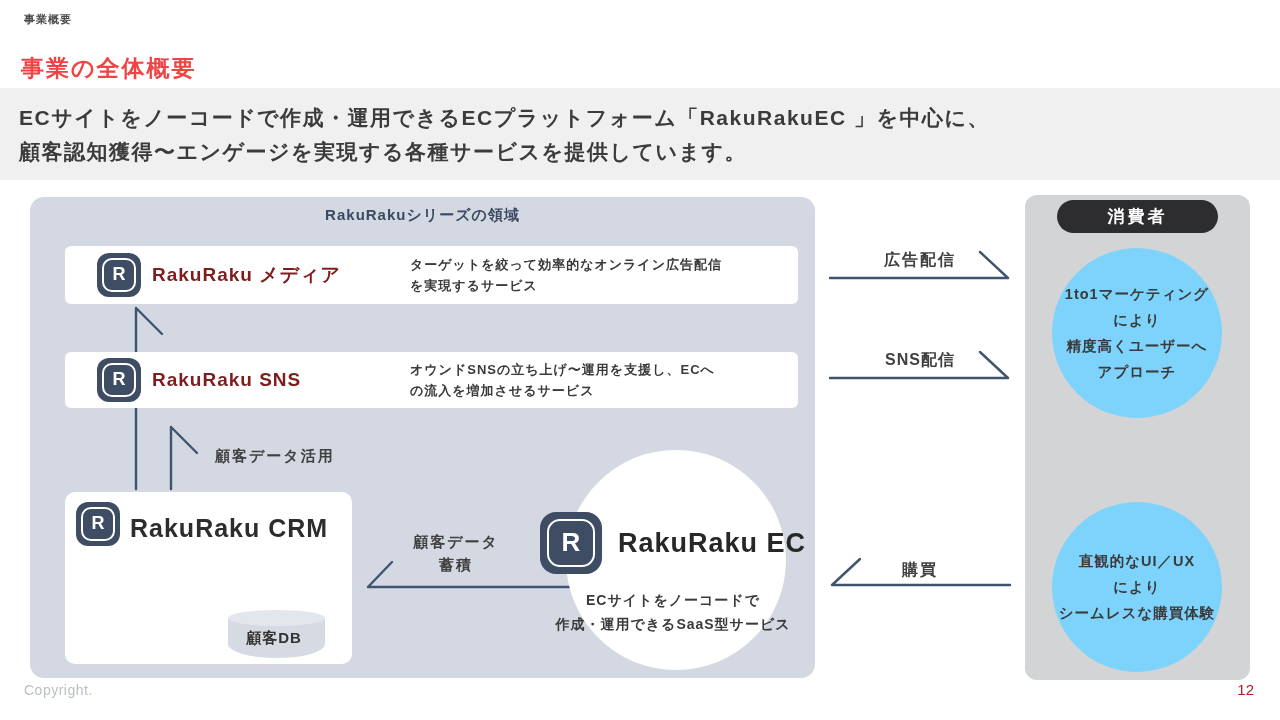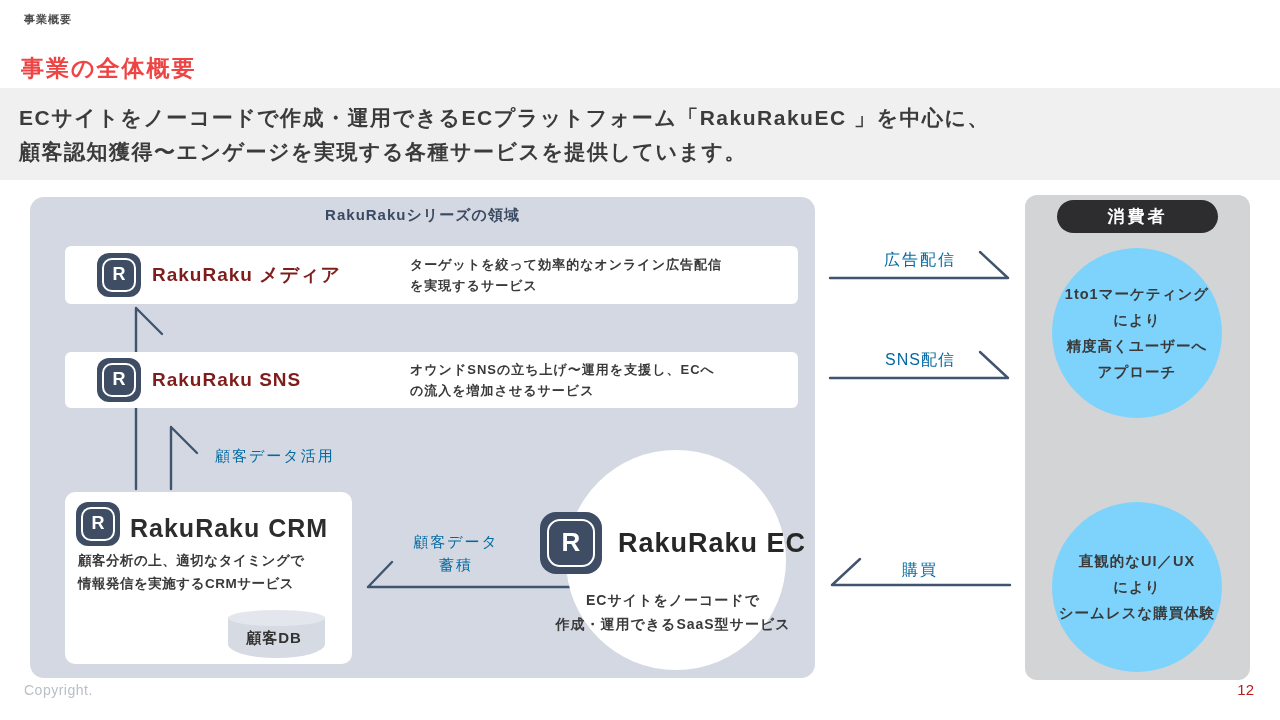--- a/index.html
+++ b/index.html
@@ -39,21 +39,21 @@
   .db{left:163px;top:118px;width:97px;height:48px;}
   .db-body{left:0;top:8px;width:97px;height:40px;background:#d6dae2;border-radius:0 0 48px 48px / 0 0 14px 14px;}
   .db-top{left:0;top:0;width:97px;height:16px;background:#e3e6ec;border-radius:50%;}
   .db-label{left:0;top:19px;width:92px;text-align:center;font-size:15px;font-weight:bold;color:#333333;letter-spacing:1px;}
   
   .ec-circle{left:566px;top:450px;width:220px;height:220px;border-radius:50%;background:#ffffff;z-index:3;}
   .ec-logo{left:540px;top:512px;z-index:4;}
   .ec-name{left:618px;top:528px;font-size:27px;font-weight:bold;color:#272727;letter-spacing:1px;z-index:4;white-space:nowrap;}
   .ec-desc{left:523px;top:588px;width:300px;text-align:center;font-size:14px;font-weight:600;color:#3a3a3a;line-height:24px;letter-spacing:1px;z-index:4;white-space:nowrap;}
   
-  .flow-label{font-weight:normal;color:#0369a1;z-index:3;white-space:nowrap;}
+  .flow-label{font-weight:bold;color:#404040;z-index:3;white-space:nowrap;}
   .lbl-usage{left:215px;top:447px;font-size:15px;letter-spacing:2px;}
   .lbl-accum{left:396px;top:530px;width:120px;text-align:center;font-size:15px;letter-spacing:2px;line-height:23px;}
   .lbl-ads{left:860px;top:250px;width:120px;text-align:center;font-size:16px;letter-spacing:2px;}
   .lbl-sns{left:860px;top:350px;width:120px;text-align:center;font-size:16px;letter-spacing:1px;}
   .lbl-purchase{left:860px;top:560px;width:120px;text-align:center;font-size:16px;letter-spacing:2px;}
   
   .consumer-panel{left:1025px;top:195px;width:225px;height:485px;background:#d3d4d6;border-radius:12px;z-index:1;}
   .consumer-badge{left:32px;top:5px;width:161px;height:33px;background:#2d2d30;border-radius:17px;display:flex;align-items:center;justify-content:center;color:#ffffff;font-size:17px;font-weight:bold;letter-spacing:3px;}
   .benefit-circle{width:170px;height:170px;border-radius:50%;background:#7dd3fc;display:flex;align-items:center;justify-content:center;text-align:center;}
   .bc1{left:27px;top:53px;}
@@ -116,24 +116,20 @@
     </div>
   </div>
 
   <div class="abs crm-box">
     <div class="abs crm-logo rlogo logo-44">
       <div class="rlogo-inner">
         <span>R</span>
       </div>
     </div>
     <div class="abs crm-name">RakuRaku CRM</div>
-    <div class="abs crm-desc">
-      <div>顧客分析の上、適切なタイミングで</div>
-      <div>情報発信を実施するCRMサービス</div>
-    </div>
     <div class="abs db">
       <div class="abs db-body"></div>
       <div class="abs db-top"></div>
       <div class="abs db-label">顧客DB</div>
     </div>
   </div>
 
   <div class="abs ec-circle"></div>
   <div class="abs ec-logo rlogo logo-62">
     <div class="rlogo-inner">

